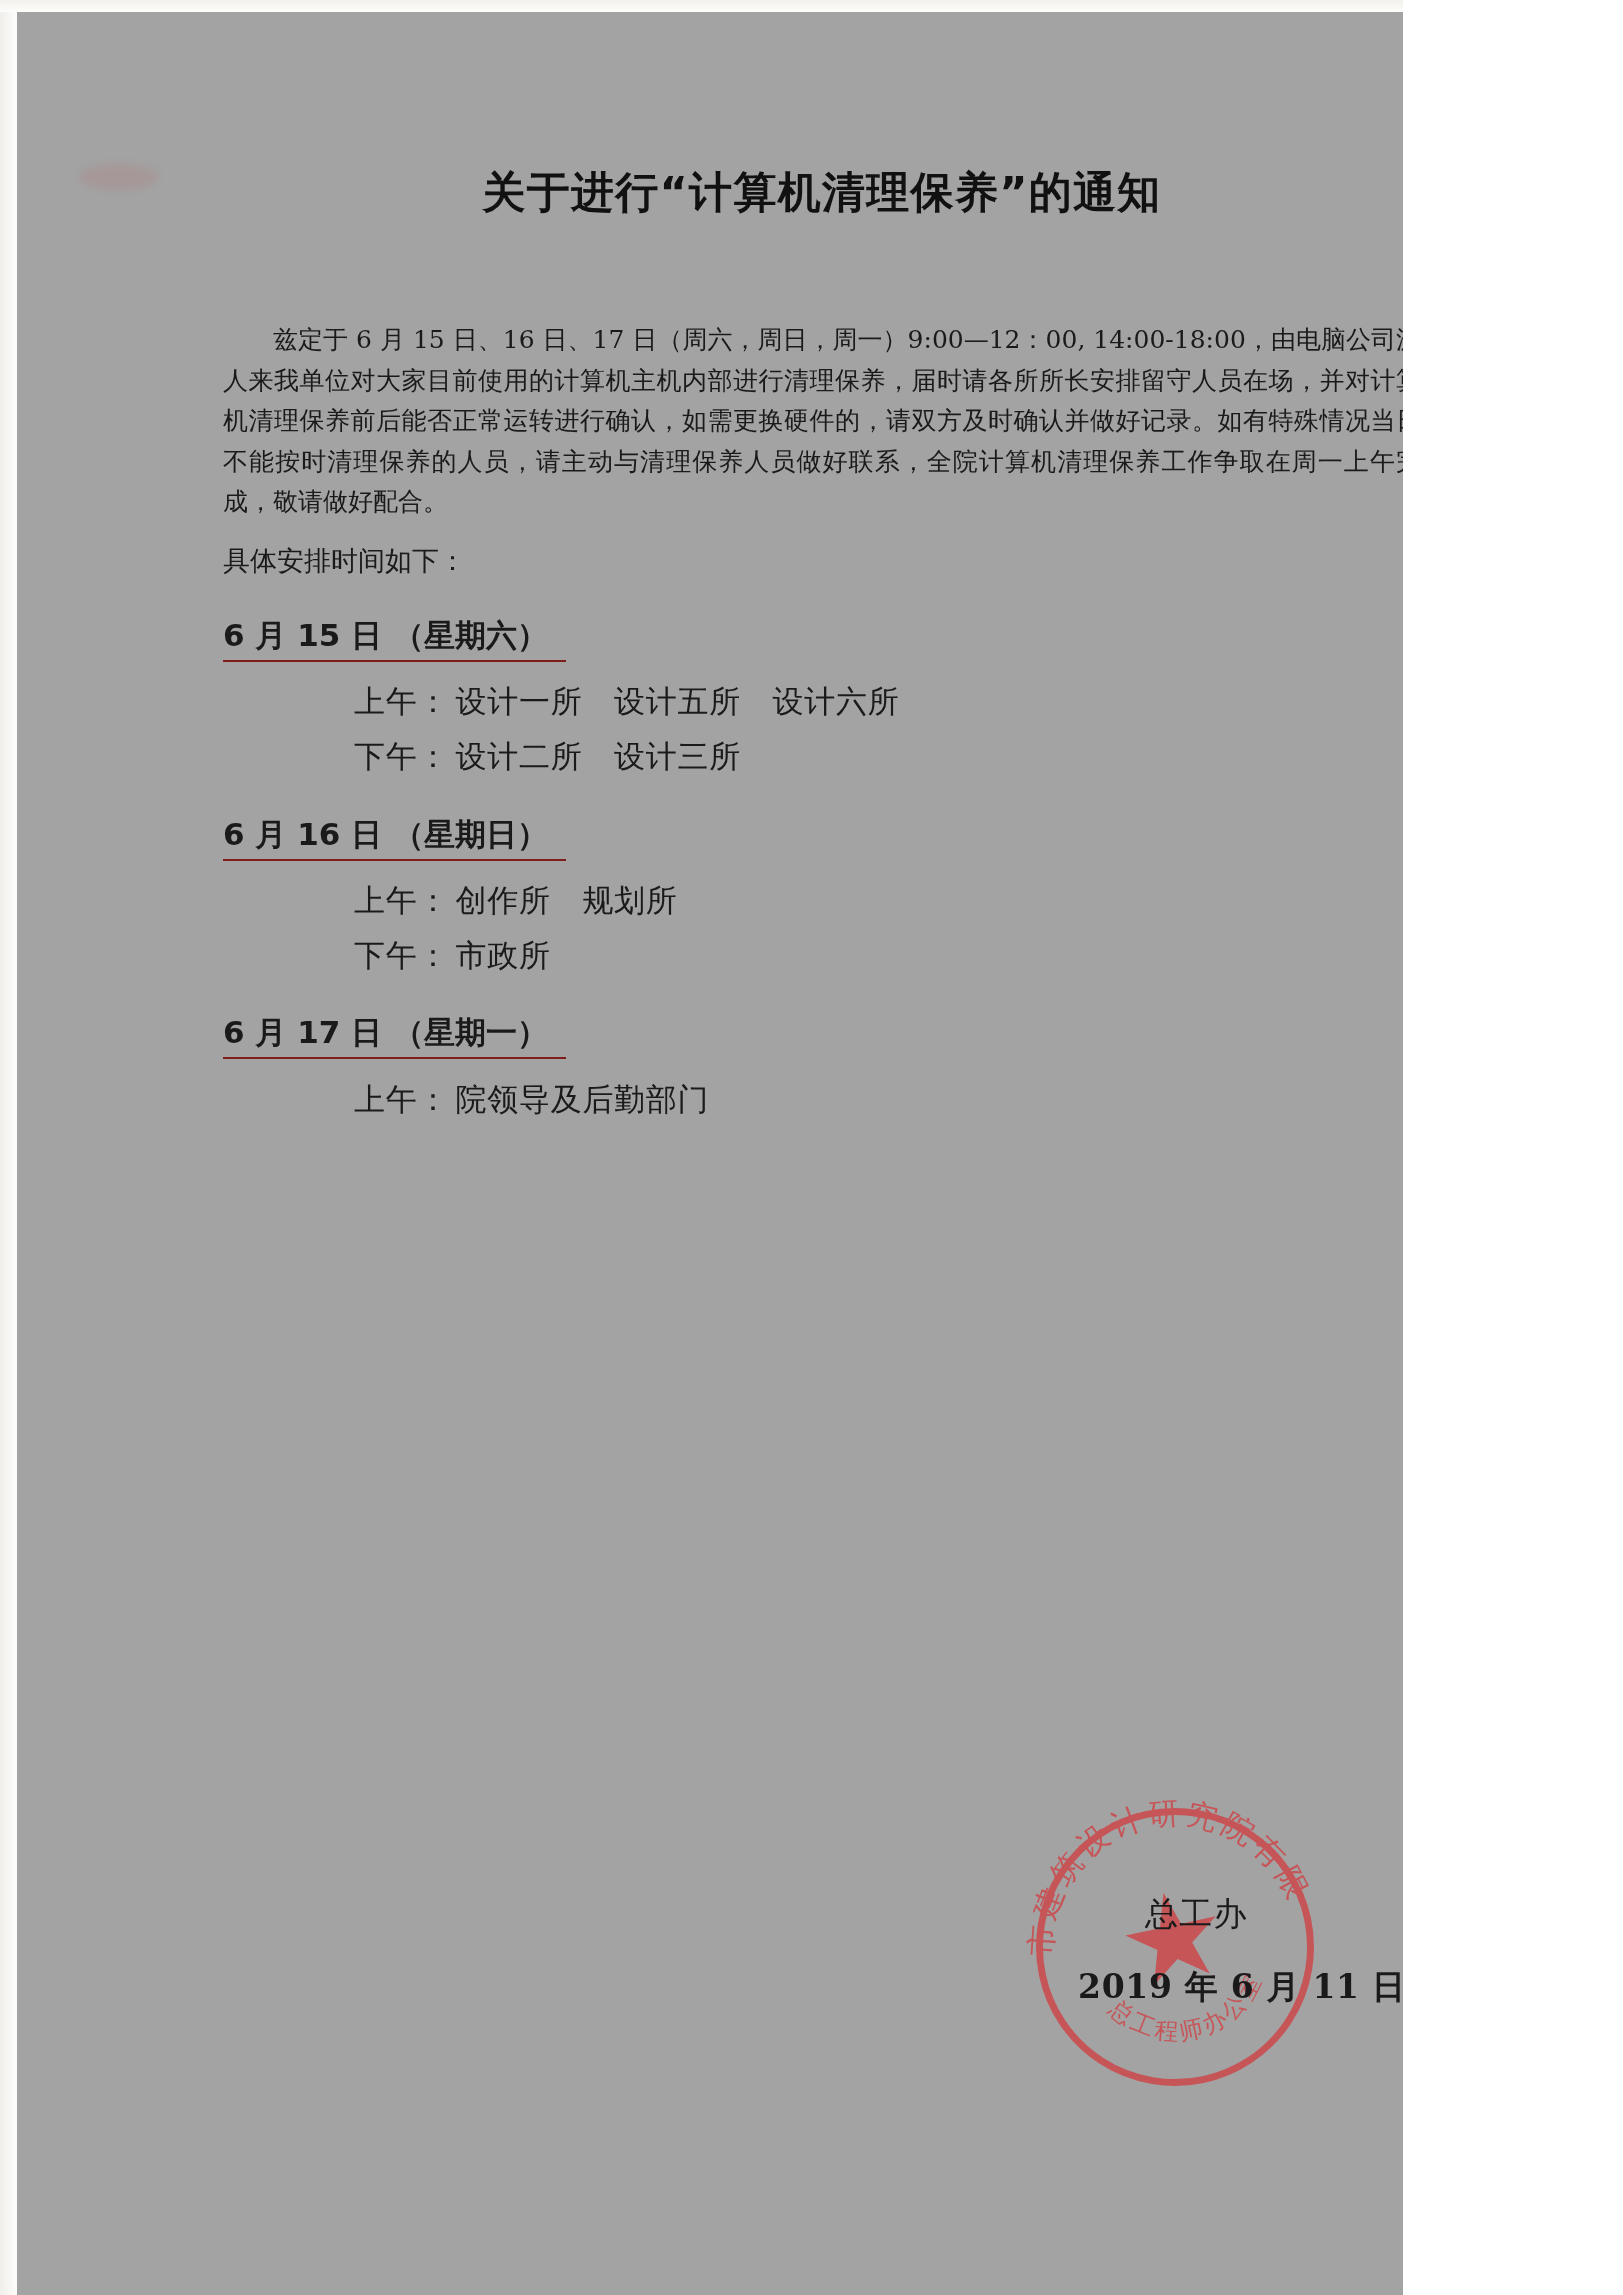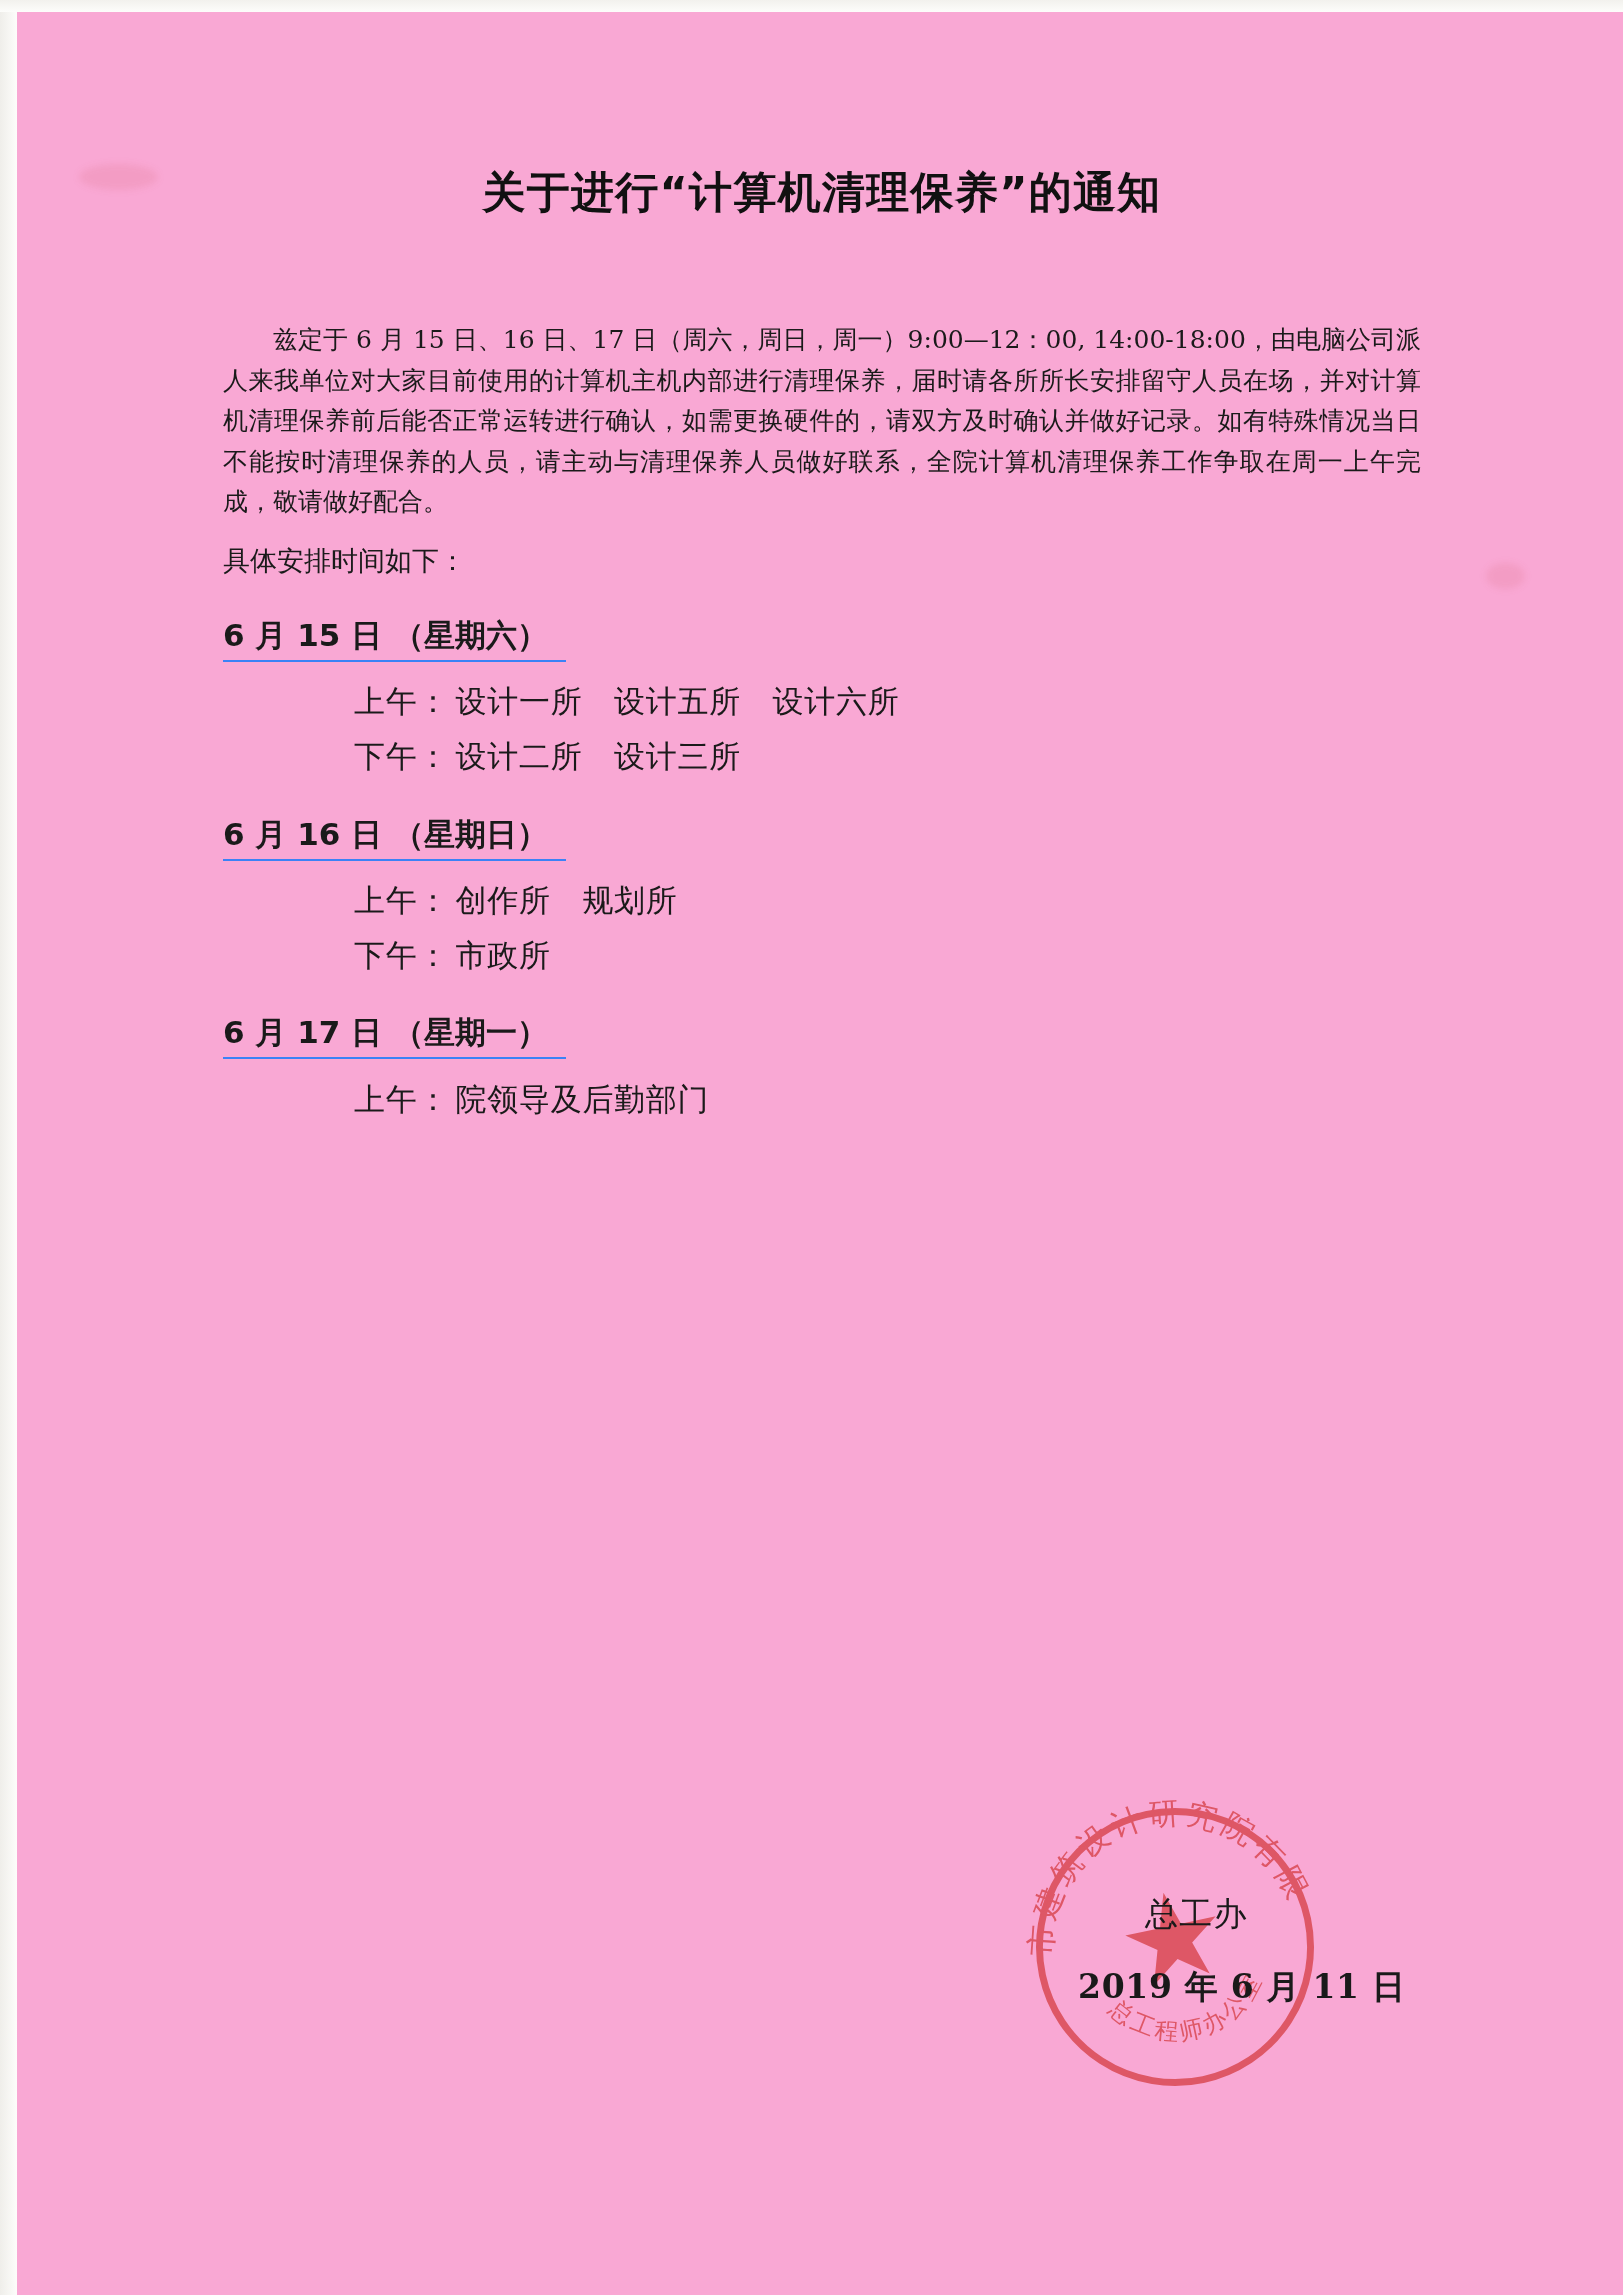--- a/index.html
+++ b/index.html
@@ -6,23 +6,23 @@
     margin: 0;
     padding: 0;
     background: #ffffff;
   }
   body {
     font-family: "DejaVu Serif", "Liberation Serif", serif;
     color: #1a1a1a;
   }
   .page {
     position: relative;
-    width: 1623px;
+    width: 1403px;
     height: 2295px;
-    background: #f9a8d4;
+    background: #a3a3a3;
     overflow: hidden;
     box-sizing: border-box;
   }
   
   .paper-edge-left {
     position: absolute;
     left: 0; top: 0;
     width: 17px; height: 100%;
     background: linear-gradient(to right, #efeeea 0%, #fdfdfb 100%);
   }
@@ -65,21 +65,21 @@
     line-height: 1.5;
     margin: 18.3px 0 6.5px 0;
   }
   .date-head {
     font-family: "DejaVu Sans", "Liberation Sans", sans-serif;
     font-weight: bold;
     font-size: 31px;
     line-height: 1.4;
     margin: 26px 0 9.2px 0;
     display: inline-block;
-    border-bottom: 2px solid #3b82f6;
+    border-bottom: 2px solid #7f1d1d;
     padding-bottom: 2.6px;
     padding-right: 18.3px;
   }
   .date-block { margin-bottom: 3.9px; }
   .slot-line {
     font-size: 31px;
     line-height: 1.55;
     margin: 6.5px 0 6.5px 131px;
     letter-spacing: 0.7px;
   }

